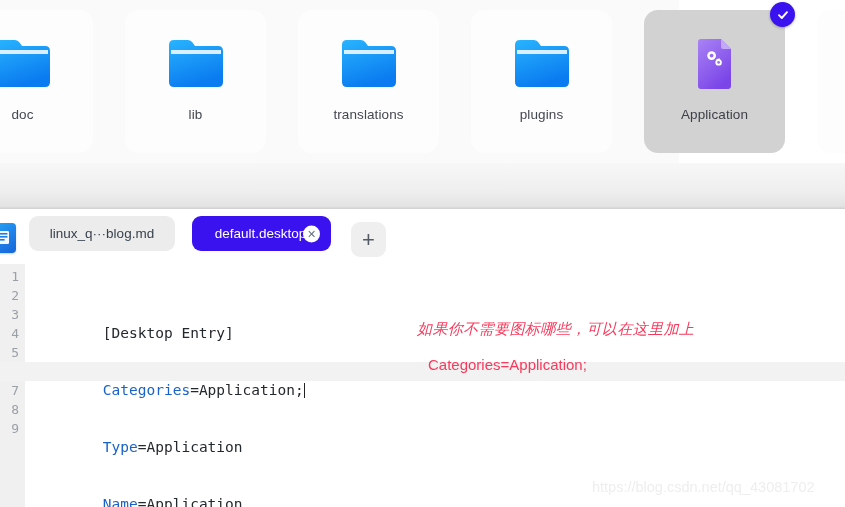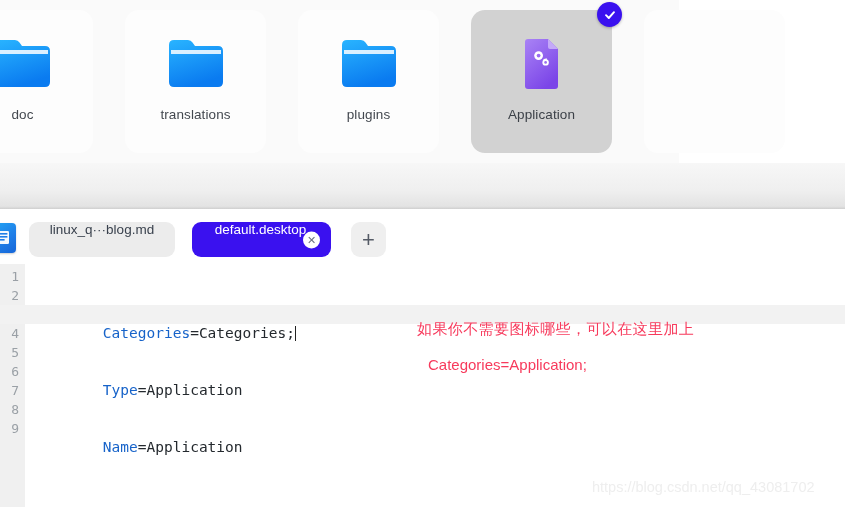--- a/index.html
+++ b/index.html
@@ -56,22 +56,22 @@
     background:#ffffff;
   }
   #app-badge{
     position:absolute;left:-10px;top:14px;width:26px;height:30px;
     border-radius:4px;
     background:linear-gradient(145deg,#23a8f5 0%,#1f7fe8 55%,#1565d8 100%);
     box-shadow:0 1px 2px rgba(0,0,0,.2);
     display:flex;align-items:center;justify-content:center;
   }
   .tab{
-    position:absolute;top:13px;height:35px;border-radius:9px;
-    display:flex;justify-content:center;
+    position:absolute;top:7px;height:35px;border-radius:9px;
+    display:flex;align-items:center;justify-content:center;
     font-size:13.5px;box-sizing:border-box;
   }
   #tab-0{left:29px;width:146px;background:#ececec;color:#39414d;}
   #tab-1{
     left:192px;width:139px;background:#3a11ef;color:#ffffff;
   }
   #tab-1 .tab-text{
     max-width:108px;overflow:hidden;white-space:nowrap;
     display:block;padding-right:2px;
   }
@@ -120,20 +120,21 @@
   }
 
   
   #annotation{
     position:absolute;left:417px;top:320px;width:400px;
     color:#f73a5c;pointer-events:none;
   }
   #anno-line-1{
     font-size:15px;font-family:"DejaVu Sans","Liberation Sans",sans-serif;
     letter-spacing:.4px;
+    font-style:italic;
   }
   #anno-line-2{
     font-size:15px;margin-top:17px;margin-left:11px;
     font-family:"Liberation Sans","DejaVu Sans",sans-serif;
   }
 
   
   #watermark{
     position:absolute;left:592px;top:479px;
     font-size:14.5px;color:#eeeeee;white-space:nowrap;
@@ -155,20 +156,29 @@
                 <stop offset="1" stop-color="#0a7bf0"></stop>
             </linearGradient>
           </defs>
           <path d="M4 10 q0-5 5-5 h14 q3 0 4.5 2.5 L30 11 h23 q5 0 5 5 v31 q0 5-5 5 H9 q-5 0-5-5 z" fill="url(#fg1)"></path>
           <path d="M6 15 h50 v4 H6 z" fill="#e9f6ff" opacity="0.92"></path>
         </svg>
       </div>
       <div class="file-label">doc</div>
     </div>
 
+    <div class="file-card">
+      <div class="file-icon">
+        <svg width="62" height="58" viewBox="0 0 62 58">
+          <path d="M4 10 q0-5 5-5 h14 q3 0 4.5 2.5 L30 11 h23 q5 0 5 5 v31 q0 5-5 5 H9 q-5 0-5-5 z" fill="url(#fg1)"></path>
+          <path d="M6 15 h50 v4 H6 z" fill="#e9f6ff" opacity="0.92"></path>
+        </svg>
+      </div>
+      <div class="file-label">lib</div>
+    </div>
 
     <div class="file-card">
       <div class="file-icon">
         <svg width="62" height="58" viewBox="0 0 62 58">
           <path d="M4 10 q0-5 5-5 h14 q3 0 4.5 2.5 L30 11 h23 q5 0 5 5 v31 q0 5-5 5 H9 q-5 0-5-5 z" fill="url(#fg1)"></path>
           <path d="M6 15 h50 v4 H6 z" fill="#e9f6ff" opacity="0.92"></path>
         </svg>
       </div>
       <div class="file-label">translations</div>
     </div>
@@ -257,22 +267,25 @@
       <div>3</div>
       <div>4</div>
       <div>5</div>
       <div>6</div>
       <div>7</div>
       <div>8</div>
       <div>9</div>
     </div>
 
     <div id="code-lines">
+      <div class="code-line">
+        <span class="sect">[Desktop Entry]</span>
+      </div>
       <div class="code-line active">
-        <span class="k">Categories</span><span class="v">=</span><span class="v">Categories;</span><span class="caret"></span>
+        <span class="k">Categories</span><span class="v">=</span><span class="v">Application;</span><span class="caret"></span>
       </div>
       <div class="code-line">
         <span class="k">Type</span><span class="v">=</span><span class="v">Application</span>
       </div>
       <div class="code-line">
         <span class="k">Name</span><span class="v">=</span><span class="v">Application</span>
       </div>
       
       
       

